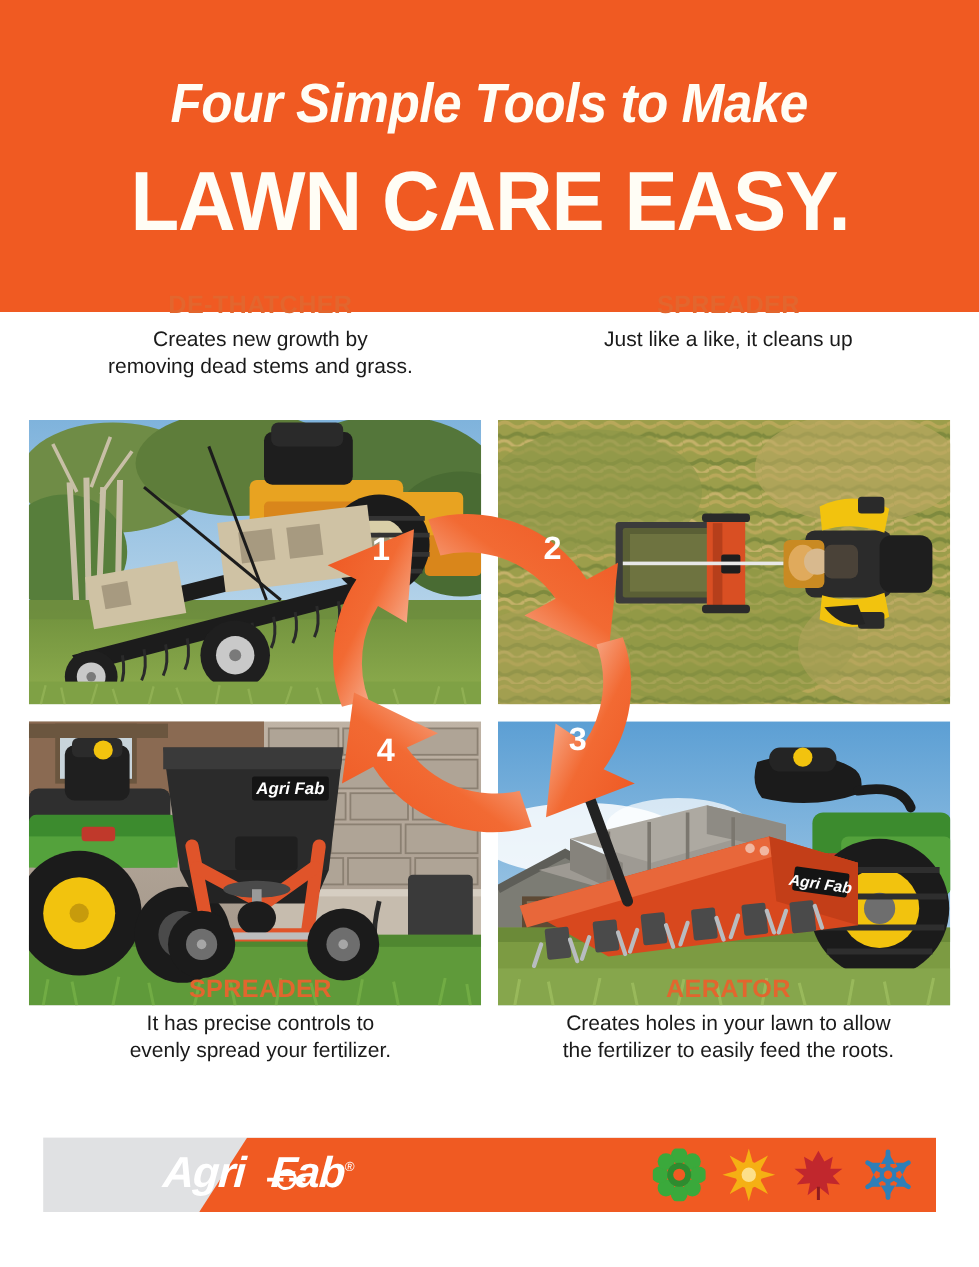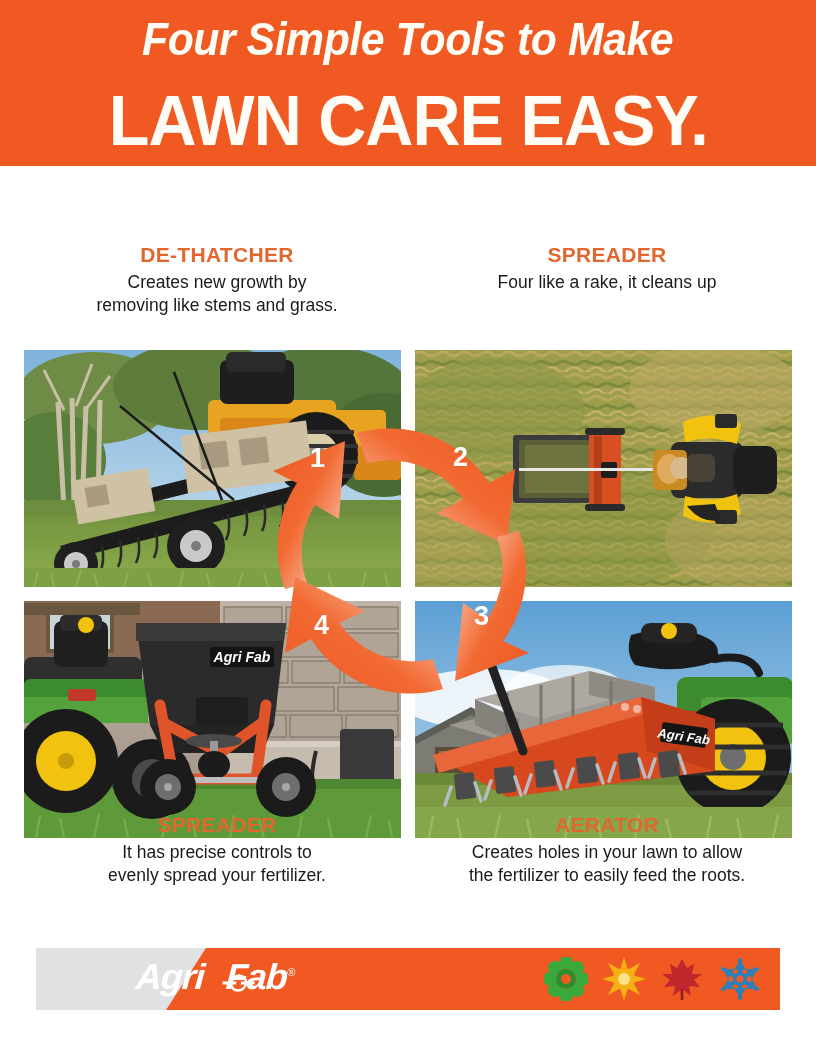--- a/index.html
+++ b/index.html
@@ -18,21 +18,21 @@
     width: 816px;
     height: 1056px;
     background: #ffffff;
   }
 
   
   .header {
     position: absolute;
     left: 0; top: 0;
     width: 816px;
-    height: 166px;
+    height: 260px;
     background: #F05A22;
     display: flex;
     flex-direction: column;
     align-items: center;
     justify-content: center;
   }
   .header-line1 {
     font-family: "Liberation Sans", sans-serif;
     font-style: italic;
     font-weight: bold;
@@ -193,28 +193,28 @@
 
   <div class="header">
     <div class="header-line1">Four Simple Tools to Make</div>
     <div class="header-line2">LAWN CARE EASY.</div>
   </div>
 
   <div class="caption" id="cap-dethatcher">
     <div class="caption-title">DE-THATCHER</div>
     <div class="caption-desc">
       <span>Creates new growth by</span>
-      <span>removing like stems and grass.</span>
+      <span>removing dead stems and grass.</span>
     </div>
   </div>
 
   <div class="caption" id="cap-sweeper">
     <div class="caption-title">SPREADER</div>
     <div class="caption-desc">
-      <span>Four like a rake, it cleans up</span>
+      <span>Just like a like, it cleans up</span>
     </div>
   </div>
 
   <div class="photo" id="photo-dethatcher">
     <svg viewBox="0 0 377 237" preserveAspectRatio="none">
       <defs>
         <linearGradient id="dtSky" x1="0" y1="0" x2="0" y2="1">
           <stop offset="0%" stop-color="#7FB3DC"></stop>
             <stop offset="100%" stop-color="#CFE3F0"></stop>
         </linearGradient>

